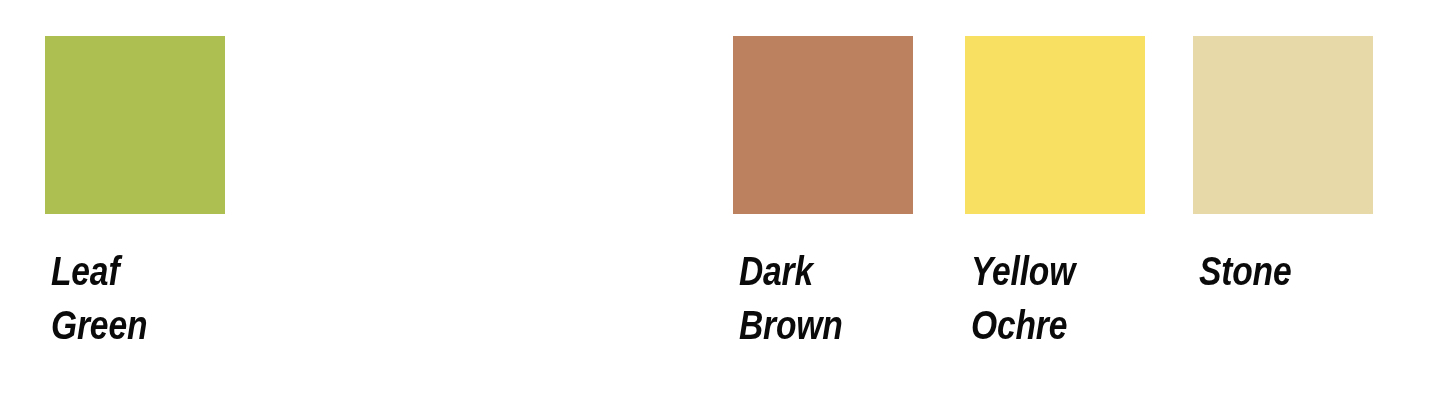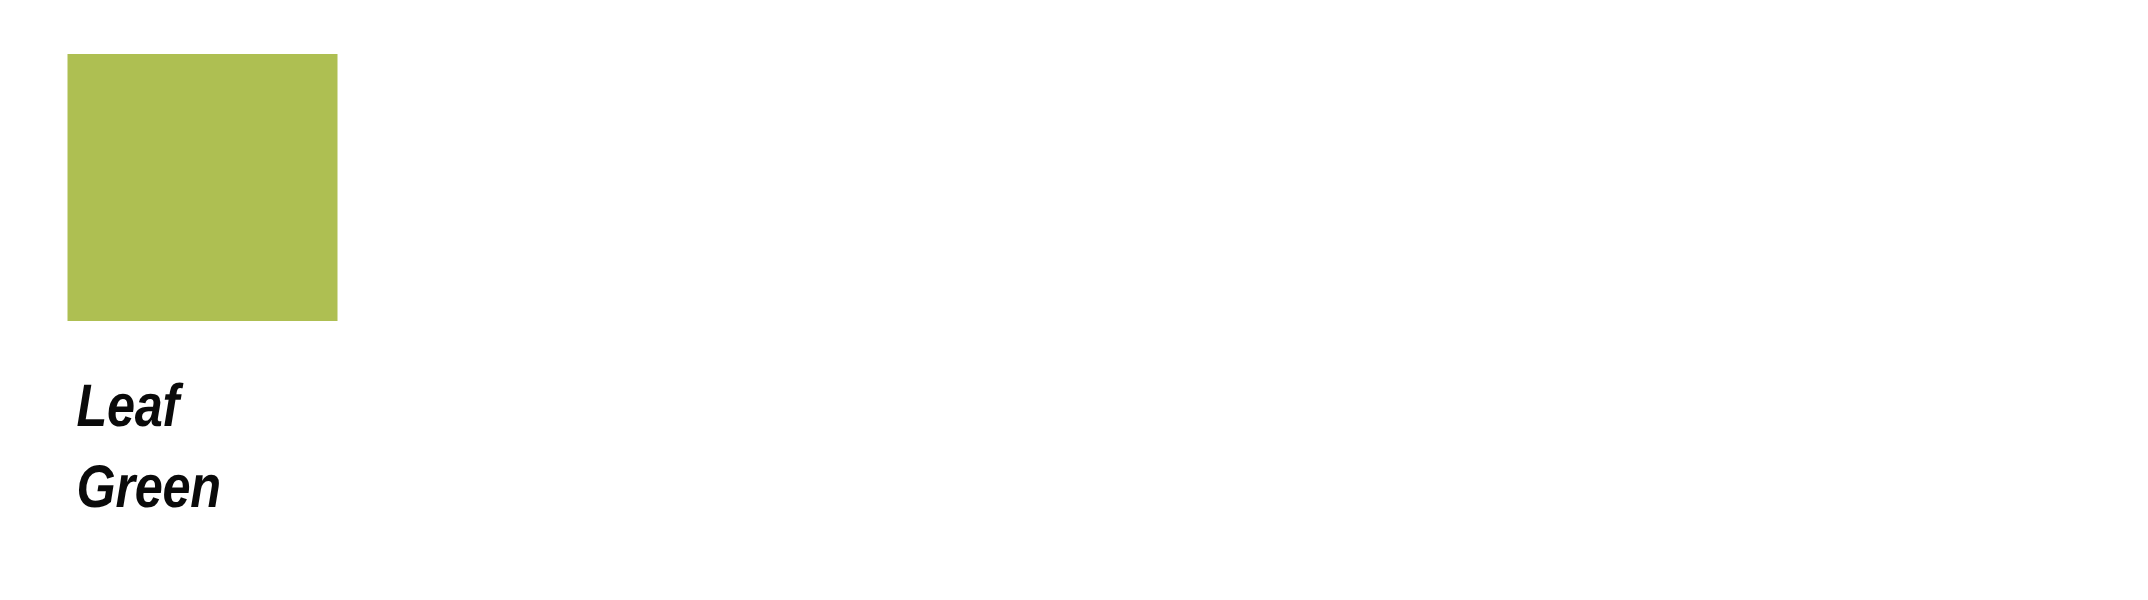--- a/index.html
+++ b/index.html
@@ -61,16 +61,30 @@
 <div id="palette-board">
 
   <div class="swatch-cell cell-0">
     <div class="swatch-chip" style="background-color: rgb(174, 191, 82);"></div>
     <div class="swatch-label" style="color: rgb(10, 10, 10);">Leaf
 Green</div>
   </div>
 
 
 
+  <div class="swatch-cell cell-3">
+    <div class="swatch-chip" style="background-color: rgb(188, 130, 96);"></div>
+    <div class="swatch-label" style="color: rgb(10, 10, 10);">Dark
+Brown</div>
+  </div>
 
+  <div class="swatch-cell cell-4">
+    <div class="swatch-chip" style="background-color: rgb(248, 224, 98);"></div>
+    <div class="swatch-label" style="color: rgb(10, 10, 10);">Yellow
+Ochre</div>
+  </div>
 
+  <div class="swatch-cell cell-5">
+    <div class="swatch-chip" style="background-color: rgb(232, 218, 168);"></div>
+    <div class="swatch-label" style="color: rgb(10, 10, 10);">Stone</div>
+  </div>
 
 </div>
 
 </body></html>

